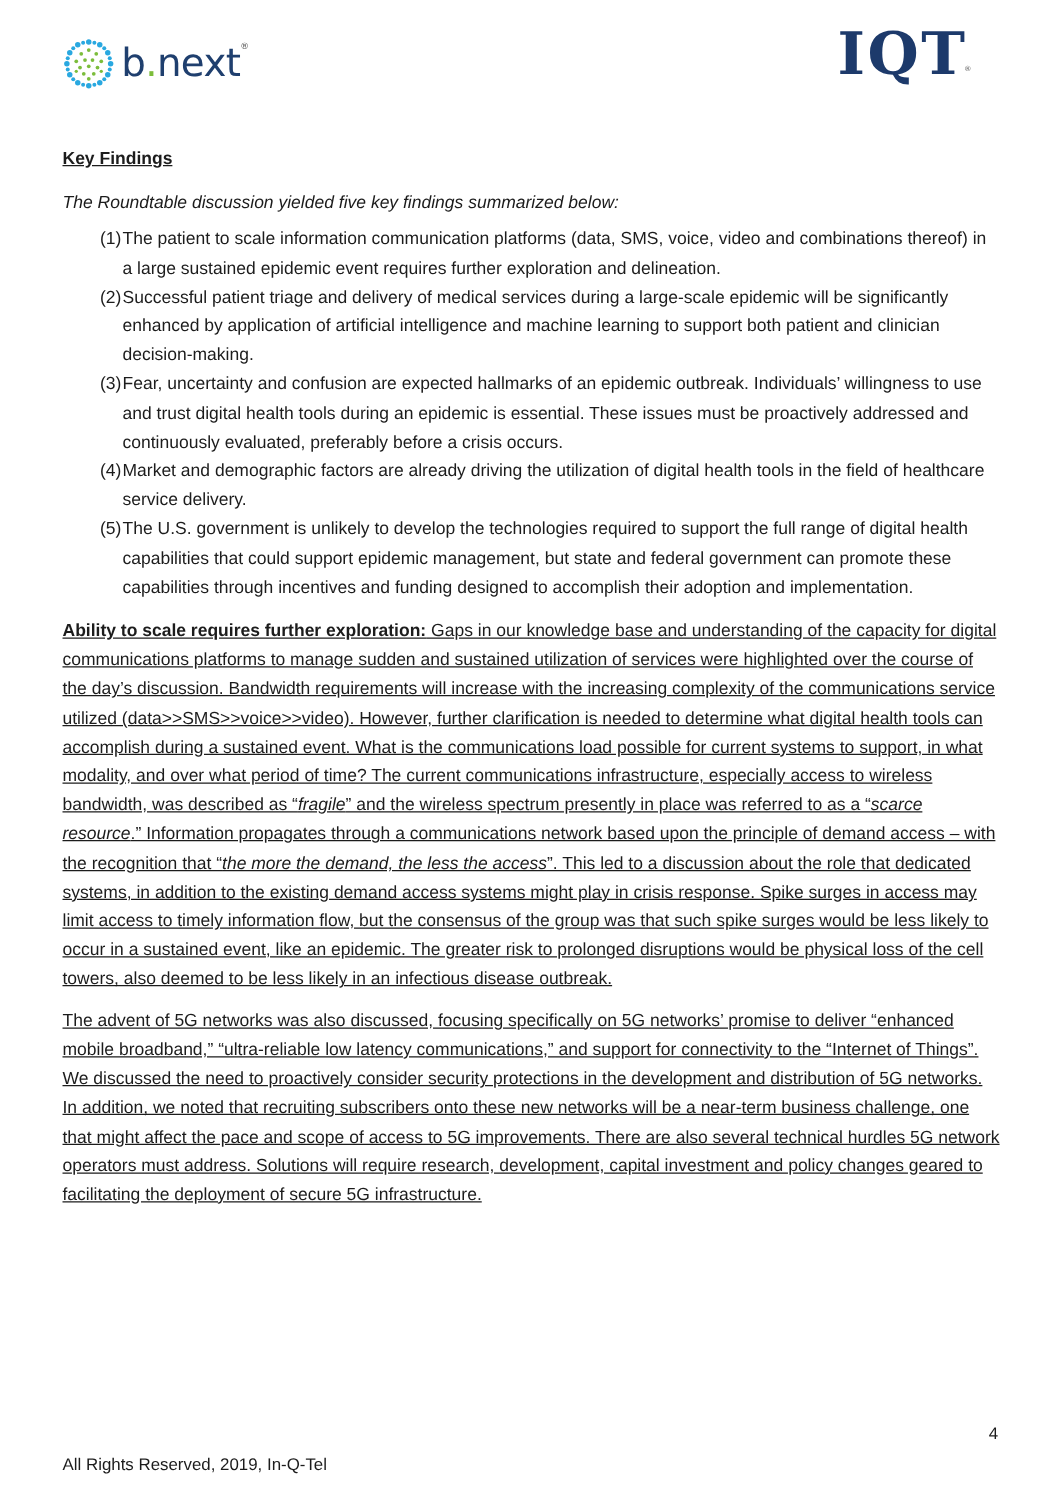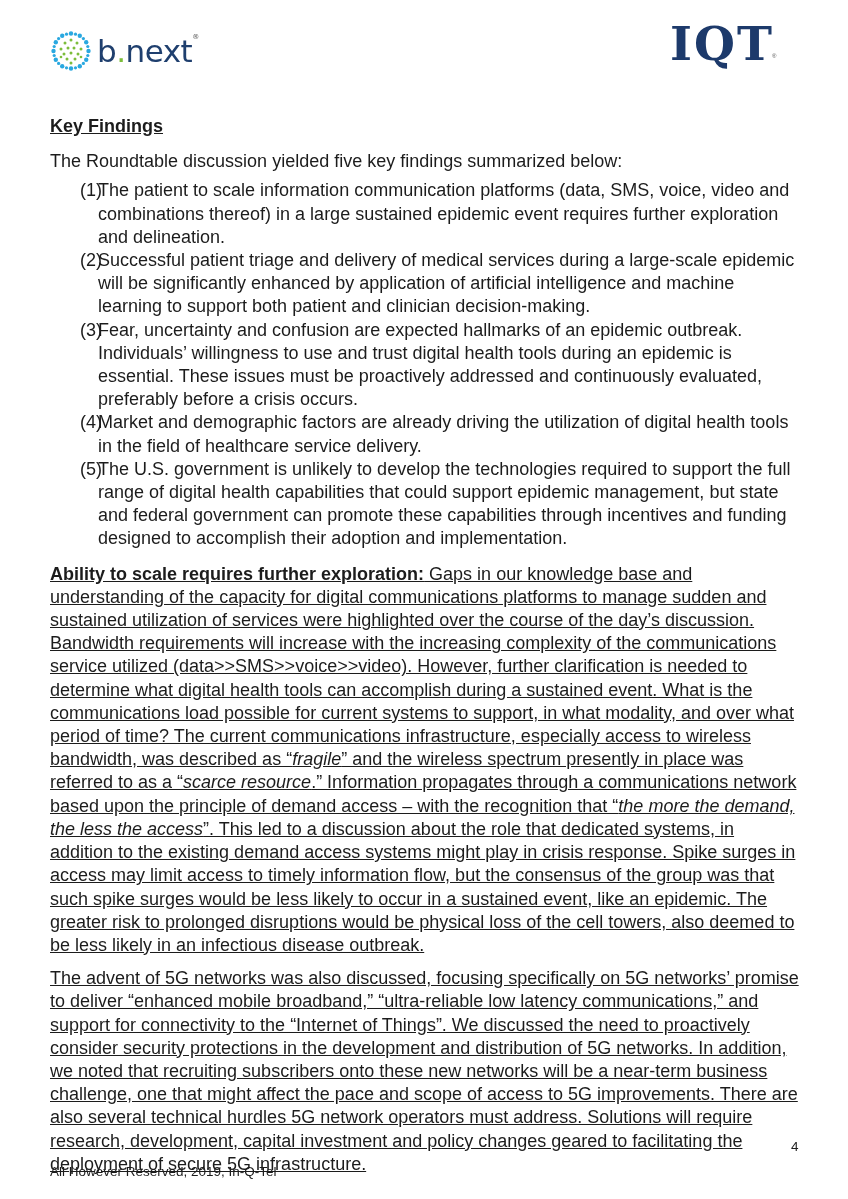--- a/index.html
+++ b/index.html
@@ -15,23 +15,23 @@
   .logo-bnext .dot { color: #7cbd3b; }
   .logo-bnext .reg { font-size: 7px; vertical-align: top; position: relative; top: -2px; color: #555; }
 
   .logo-iqt { position: absolute; left: 670px; top: 20px; font-family: "DejaVu Serif", serif; font-weight: bold;
               font-size: 47px; color: #1d3a6b; letter-spacing: 2px; line-height: 1; }
   .logo-iqt .reg { font-size: 6px; font-family: "Liberation Sans", sans-serif; font-weight: normal; color: #555;
                    position: relative; top: -2px; margin-left: -2px; }
 
   
   .content { position: absolute; left: 50px; top: 115px; width: 750px;
-             font-family: "Liberation Sans", sans-serif; font-size: 18px; line-height: 23.2px; color: #1c1c1c; }
+             font-family: "Liberation Sans", sans-serif; font-size: 14px; line-height: 23.2px; color: #1c1c1c; }
   .heading { font-weight: bold; text-decoration: underline; margin: 0 0 12px 0; }
-  .intro { margin: 0 0 6px 0; }
+  .intro { margin: 0 0 6px 0; font-style: italic; }
   ol.findings { list-style: none; margin: 0 0 12px 0; padding: 0; }
   ol.findings li { position: relative; padding-left: 48px; margin: 0; }
   ol.findings li .num { position: absolute; left: 30px; top: 0; }
   p.para { margin: 0 0 10px 0; text-decoration: underline; }
   .lead { font-weight: bold; }
   .it { font-style: italic; }
 
   .footer-text { position: absolute; left: 50px; top: 1164px; font-size: 13.5px; color: #1c1c1c; }
   .page-num { position: absolute; left: 791px; top: 1139px; font-size: 13.5px; color: #1c1c1c; }
 </style>
@@ -104,14 +104,14 @@
       <li><span class="num">(4)</span><span>Market and demographic factors are already driving the utilization of digital health tools in the field of healthcare service delivery.</span></li>
       <li><span class="num">(5)</span><span>The U.S. government is unlikely to develop the technologies required to support the full range of digital health capabilities that could support epidemic management, but state and federal government can promote these capabilities through incentives and funding designed to accomplish their adoption and implementation.</span></li>
     </ol>
 
     <p class="para"><span class="lead">Ability to scale requires further exploration:</span><span> Gaps in our knowledge base and understanding of the capacity for digital communications platforms to manage sudden and sustained utilization of services were highlighted over the course of the day’s discussion. Bandwidth requirements will increase with the increasing complexity of the communications service utilized (data&gt;&gt;SMS&gt;&gt;voice&gt;&gt;video). However, further clarification is needed to determine what digital health tools can accomplish during a sustained event. What is the communications load possible for current systems to support, in what modality, and over what period of time? The current communications infrastructure, especially access to wireless bandwidth, was described as “</span><span class="it">fragile</span><span>” and the wireless spectrum presently in place was referred to as a “</span><span class="it">scarce resource</span><span>.” Information propagates through a communications network based upon the principle of demand access – with the recognition that “</span><span class="it">the more the demand, the less the access</span><span>”. This led to a discussion about the role that dedicated systems, in addition to the existing demand access systems might play in crisis response. Spike surges in access may limit access to timely information flow, but the consensus of the group was that such spike surges would be less likely to occur in a sustained event, like an epidemic. The greater risk to prolonged disruptions would be physical loss of the cell towers, also deemed to be less likely in an infectious disease outbreak.</span></p>
 
     <p class="para">The advent of 5G networks was also discussed, focusing specifically on 5G networks’ promise to deliver “enhanced mobile broadband,” “ultra-reliable low latency communications,” and support for connectivity to the “Internet of Things”.  We discussed the need to proactively consider security protections in the development and distribution of 5G networks. In addition, we noted that recruiting subscribers onto these new networks will be a near-term business challenge, one that might affect the pace and scope of access to 5G improvements. There are also several technical hurdles 5G network operators must address. Solutions will require research, development, capital investment and policy changes geared to facilitating the deployment of secure 5G infrastructure.</p>
   </div>
 
   <div class="page-num">4</div>
-  <div class="footer-text">All However Reserved, 2019, In-Q-Tel</div>
+  <div class="footer-text">All Rights Reserved, 2019, In-Q-Tel</div>
 </div>
 
 </body></html>

